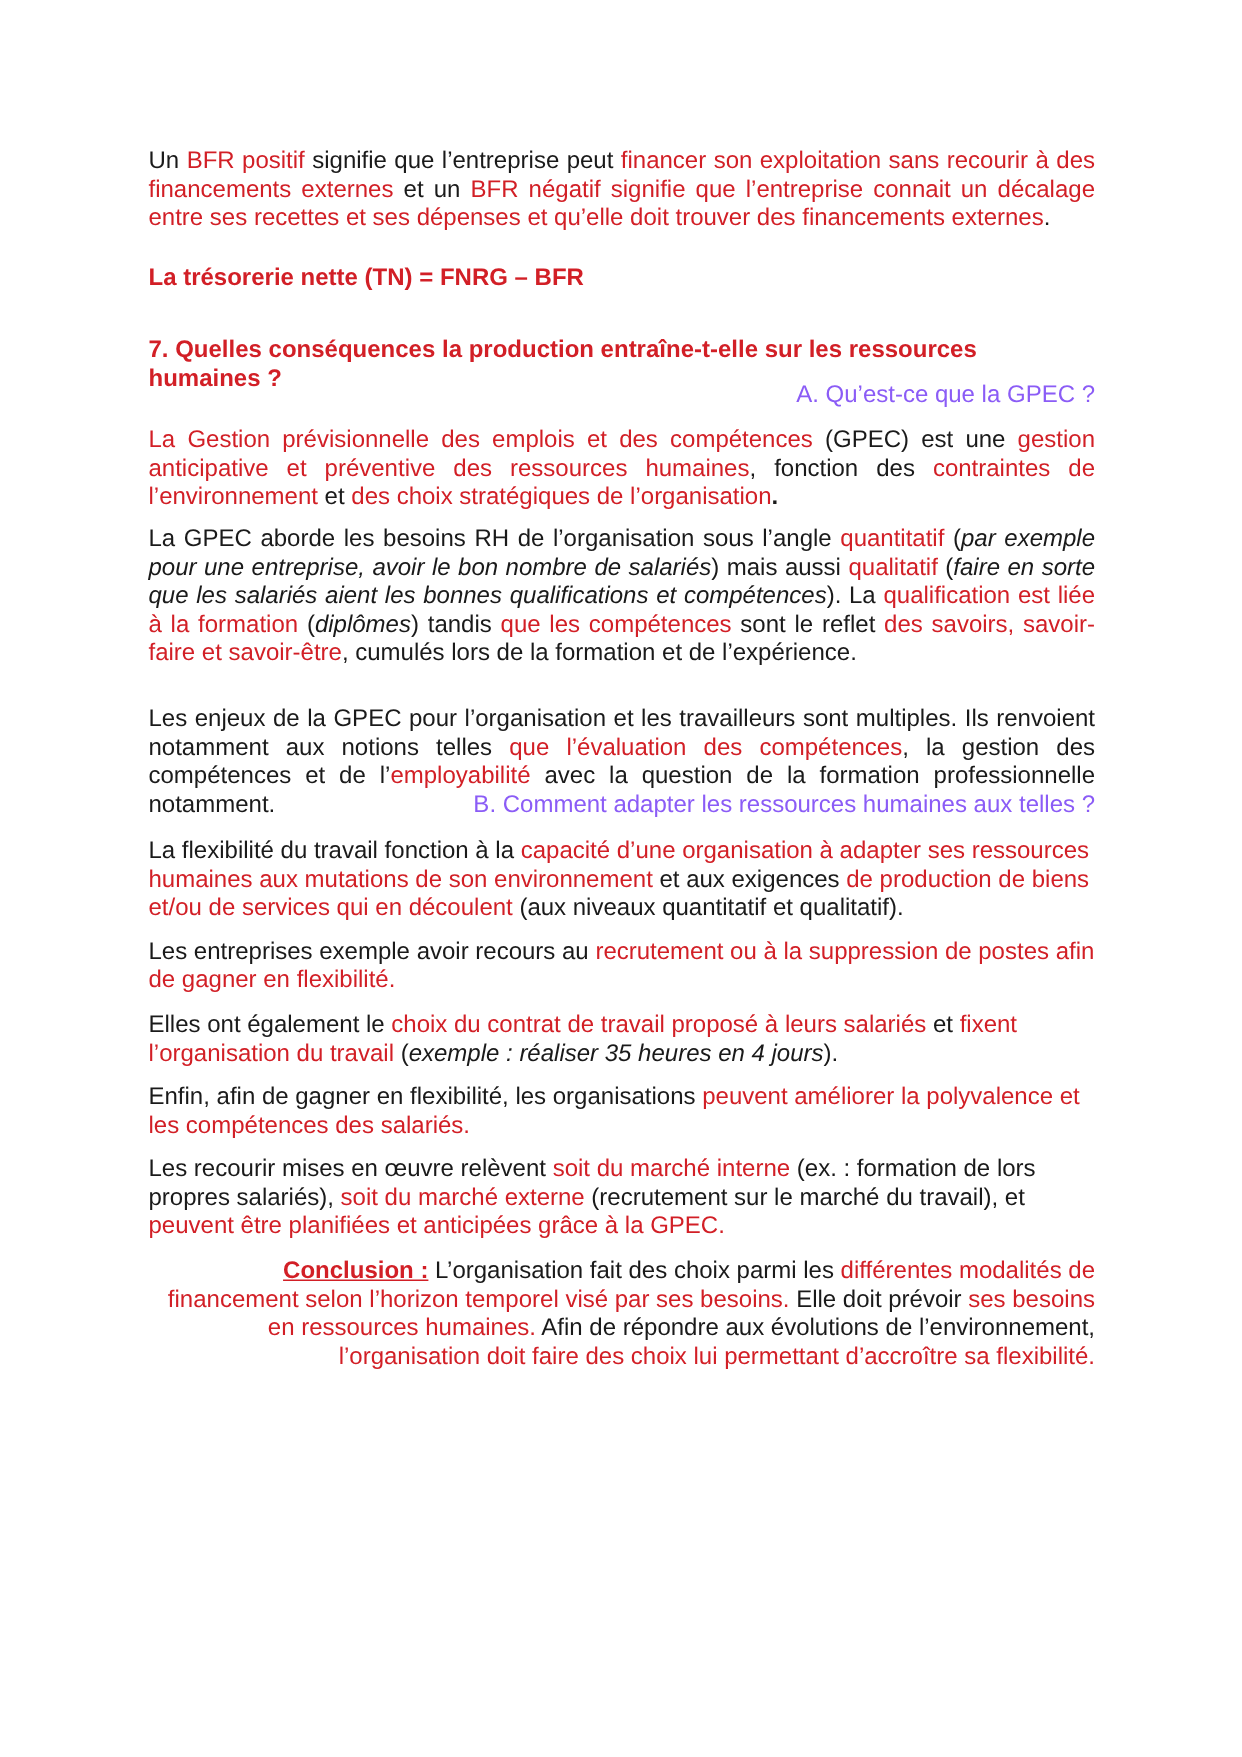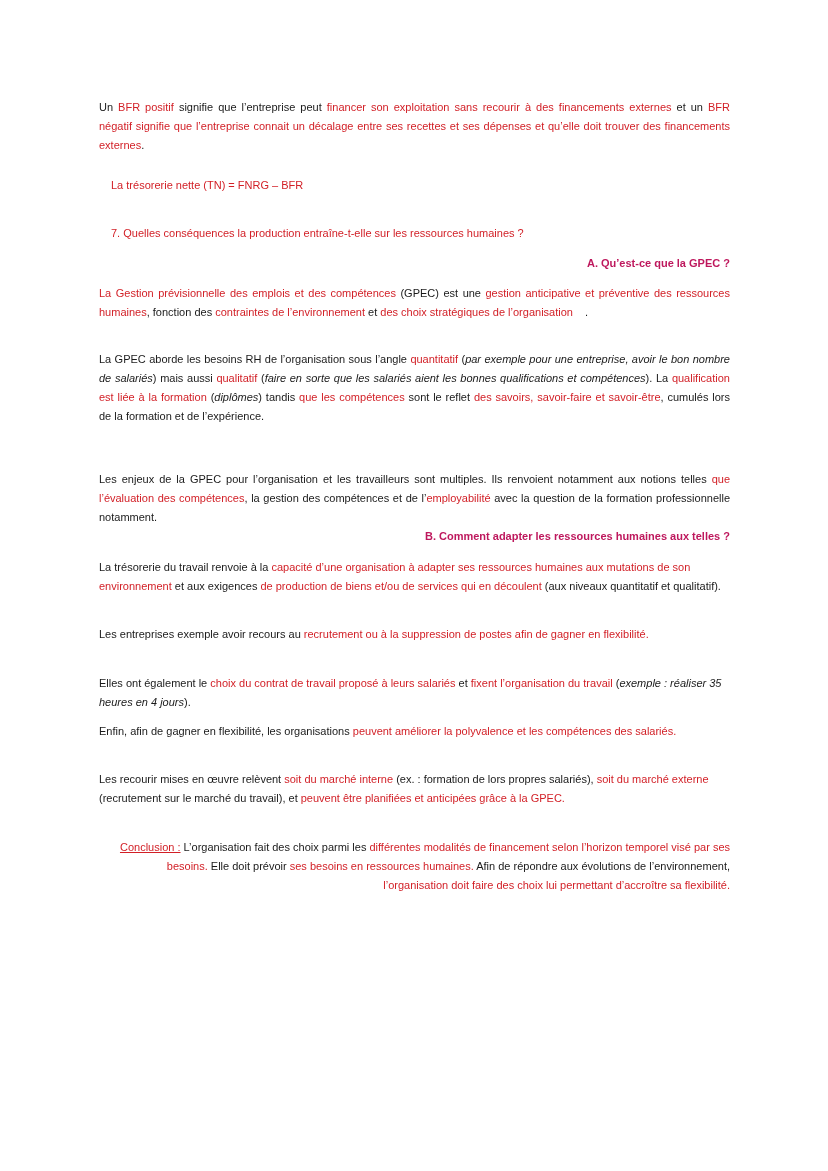--- a/index.html
+++ b/index.html
@@ -1,23 +1,23 @@
 <!DOCTYPE html>
 <html><head>
 <meta charset="utf-8">
 <style>
   html, body { margin: 0; padding: 0; background: #ffffff; }
   body { width: 828px; height: 1171px; position: relative; overflow: hidden;
          font-family: "Liberation Sans", sans-serif; color: #1a1a1a; }
   .page { position: absolute; left: 99px; top: 98px; width: 631px; }
-  p { margin: 0; font-size: 11px; line-height: 19px; }
+  p { margin: 0; font-size: 16px; line-height: 19px; }
   .just { text-align: justify; }
   .red { color: #d21f26; }
-  .green { color: #be185d; font-weight: bold; }
-  .bold { font-weight: normal; margin-left: 12px; }
+  .green { color: #8b5cf6; }
+  .bold { font-weight: bold; }
   .it { font-style: italic; }
   .ul { text-decoration: underline; }
   .right { text-align: right; padding-right: 4px; }
   .center { text-align: right; }
   .blk { position: absolute; left: 0; width: 631px; }
 </style>
 </head>
 <body>
 
 <div class="page">
@@ -31,21 +31,21 @@
   <p class="blk green right" style="top:156px">A. Qu’est-ce que la GPEC ?</p>
 
   <p class="blk just" style="top:186px"><span class="red">La Gestion prévisionnelle des emplois et des compétences</span><span> (GPEC) est une </span><span class="red">gestion anticipative et préventive des ressources humaines</span><span>, fonction des </span><span class="red">contraintes de l’environnement</span><span> et </span><span class="red">des choix stratégiques de l’organisation</span><span class="bold">.</span></p>
 
   <p class="blk just" style="top:252px"><span>La GPEC aborde les besoins RH de l’organisation sous l’angle </span><span class="red">quantitatif</span><span> (</span><span class="it">par exemple pour une entreprise, avoir le bon nombre de salariés</span><span>) mais aussi </span><span class="red">qualitatif</span><span> (</span><span class="it">faire en sorte que les salariés aient les bonnes qualifications et compétences</span><span>). La </span><span class="red">qualification est liée à la formation</span><span> (</span><span class="it">diplômes</span><span>) tandis </span><span class="red">que les compétences</span><span> sont le reflet </span><span class="red">des savoirs, savoir-faire et savoir-être</span><span>, cumulés lors de la formation et de l’expérience.</span></p>
 
   <p class="blk just" style="top:372px"><span>Les enjeux de la GPEC pour l’organisation et les travailleurs sont multiples. Ils renvoient notamment aux notions telles </span><span class="red">que l’évaluation des compétences</span><span>, la gestion des compétences et de l’</span><span class="red">employabilité</span><span> avec la question de la formation professionnelle notamment.</span></p>
 
   <p class="blk green right" style="top:429px">B. Comment adapter les ressources humaines aux telles ?</p>
 
-  <p class="blk" style="top:460px"><span>La trésorerie du travail renvoie à la </span><span class="red">capacité d’une organisation à adapter ses ressources humaines aux mutations de son environnement</span><span> et aux exigences </span><span class="red">de production de biens et/ou de services qui en découlent</span><span> (aux niveaux quantitatif et qualitatif).</span></p>
+  <p class="blk" style="top:460px"><span>La flexibilité du travail fonction à la </span><span class="red">capacité d’une organisation à adapter ses ressources humaines aux mutations de son environnement</span><span> et aux exigences </span><span class="red">de production de biens et/ou de services qui en découlent</span><span> (aux niveaux quantitatif et qualitatif).</span></p>
 
   <p class="blk" style="top:527px"><span>Les entreprises exemple avoir recours au </span><span class="red">recrutement ou à la suppression de postes afin de gagner en flexibilité.</span></p>
 
   <p class="blk" style="top:576px"><span>Elles ont également le </span><span class="red">choix du contrat de travail proposé à leurs salariés</span><span> et </span><span class="red">fixent l’organisation du travail</span><span> (</span><span class="it">exemple : réaliser 35 heures en 4 jours</span><span>).</span></p>
 
   <p class="blk" style="top:624px"><span>Enfin, afin de gagner en flexibilité, les organisations </span><span class="red">peuvent améliorer la polyvalence et les compétences des salariés.</span></p>
 
   <p class="blk" style="top:672px"><span>Les recourir mises en œuvre relèvent </span><span class="red">soit du marché interne</span><span> (ex. : formation de lors propres salariés), </span><span class="red">soit du marché externe</span><span> (recrutement sur le marché du travail), et </span><span class="red">peuvent être planifiées et anticipées grâce à la GPEC.</span></p>
 
   <p class="blk center" style="top:740px"><span class="red bold ul">Conclusion :</span><span> L’organisation fait des choix parmi les </span><span class="red">différentes modalités de financement selon l’horizon temporel visé par ses besoins.</span><span> Elle doit prévoir </span><span class="red">ses besoins en ressources humaines.</span><span> Afin de répondre aux évolutions de l’environnement, </span><span class="red">l’organisation doit faire des choix lui permettant d’accroître sa flexibilité.</span></p>

